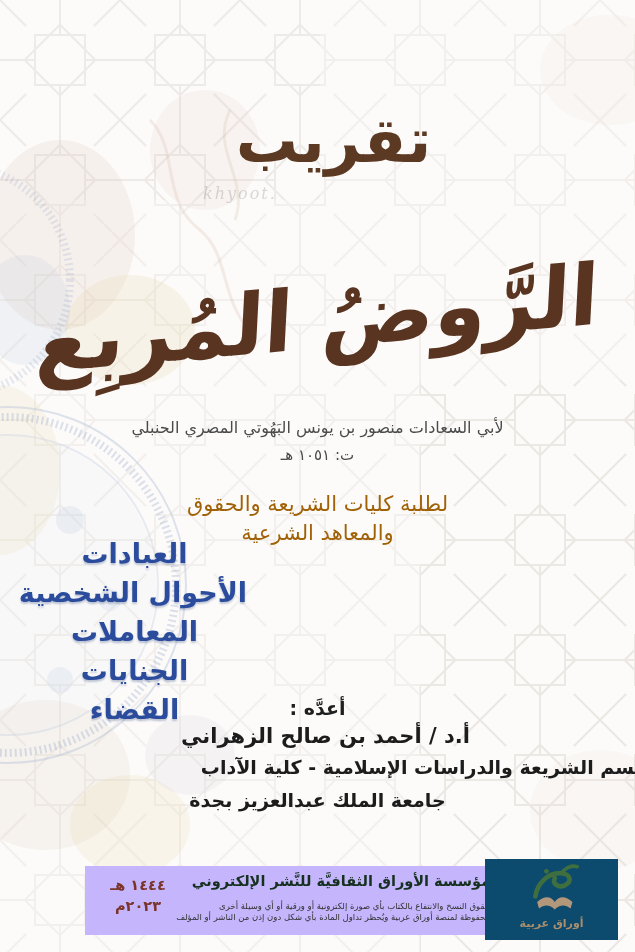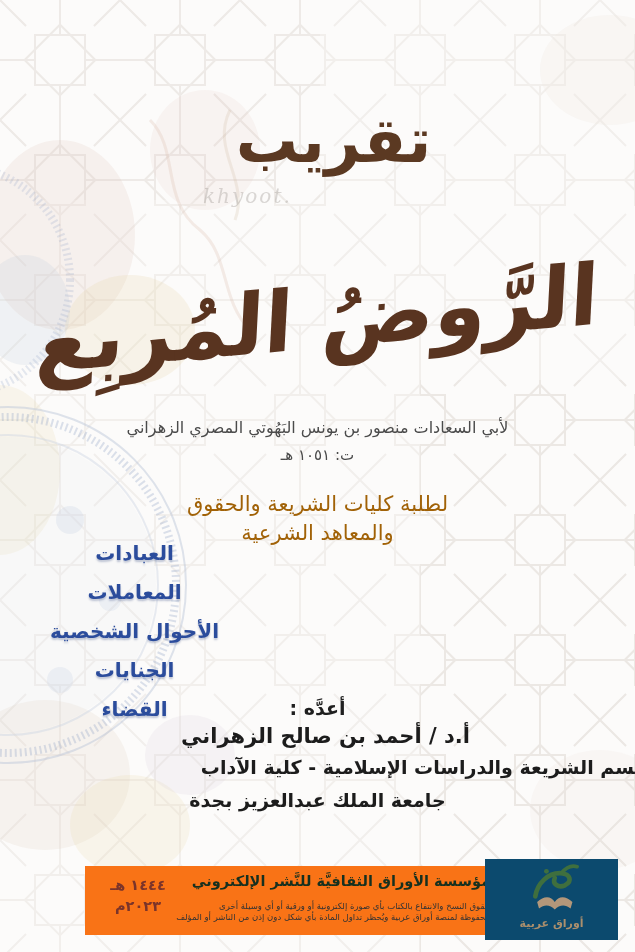--- a/index.html
+++ b/index.html
@@ -6,21 +6,21 @@
   .page{
     position:relative; width:635px; height:952px; overflow:hidden;
     background:#fcfbfa;
     font-family:"DejaVu Sans", sans-serif;
     direction:rtl;
   }
   .bg-layer{position:absolute; inset:0; z-index:0; pointer-events:none;}
   .watermark{
     position:absolute; left:203px; top:184px; z-index:1;
     font-family:"DejaVu Serif", serif; font-style:italic;
-    font-size:20px; letter-spacing:2px; color:rgba(160,155,150,.38);
+    font-size:16px; letter-spacing:2px; color:rgba(160,155,150,.38);
     direction:ltr;
   }
   .series-title{
     position:absolute; top:104px; left:0; width:100%; z-index:2;
     text-align:center; font-size:62px; font-weight:bold; color:#5b3922;padding-left:16px;
   }
   .main-title{
     position:absolute; top:240px; left:0; width:100%; height:160px; z-index:2;
     text-align:center; line-height:158px;
   }
@@ -35,21 +35,21 @@
   .death-line{
     position:absolute; top:446px; left:0; width:100%; z-index:2;
     text-align:center; font-size:15px; font-weight:500; color:#4b4b4b;
   }
   .audience{
     position:absolute; top:490px; left:0; width:100%; z-index:2;
     text-align:center; font-size:21px; font-weight:500; color:#a16207; line-height:29px;
   }
   .topics{
     position:absolute; top:534px; left:22px; width:225px; z-index:2;
-    text-align:center; font-size:20px; font-weight:bold; color:#2b4c9c;
+    text-align:center; font-size:27px; font-weight:bold; color:#2b4c9c;
     line-height:39px;
     text-shadow:0 2px 2px rgba(40,60,120,.28);
   }
   .topics div{white-space:nowrap;}
   .prepared-label{
     position:absolute; top:697px; left:0; width:100%; z-index:2;
     text-align:center; font-size:19px; font-weight:600; color:#1f1f1f;
   }
   .prepared-name{
     position:absolute; top:724px; left:0; width:100%; z-index:2;
@@ -58,21 +58,21 @@
   .prepared-dept{
     position:absolute; top:756px; left:12px; width:100%; z-index:2;
     text-align:right; font-size:19px; font-weight:bold; color:#1c1c1c;
   }
   .prepared-univ{
     position:absolute; top:789px; left:0; width:100%; z-index:2;
     text-align:center; font-size:19px; font-weight:bold; color:#1c1c1c;
   }
   .footer-strip{
     position:absolute; left:85px; top:866px; width:400px; height:69px; z-index:2;
-    background:#f97316;
+    background:#c4b5fd;
   }
   .footer-years{
     position:absolute; left:10px; top:9px; width:86px;
     direction:ltr; text-align:center;
     font-size:14.5px; font-weight:bold; color:#7b342a; line-height:21px;
   }
   .footer-center{
     position:absolute; left:75px; top:7px; width:330px; 
   }
   .footer-publisher{
@@ -137,33 +137,33 @@
   </svg>
 
   <div class="watermark">khyoot.</div>
 
   <div class="series-title">تقريب</div>
 
   <div class="main-title">
     <span>الرَّوضُ المُربِع</span>
   </div>
 
-  <div class="author-line">لأبي السعادات منصور بن يونس البَهُوتي المصري الزهراني</div>
+  <div class="author-line">لأبي السعادات منصور بن يونس البَهُوتي المصري الحنبلي</div>
 
   <div class="death-line">ت: ١٠٥١ هـ</div>
 
   <div class="audience">
     <div>لطلبة كليات الشريعة والحقوق</div>
     <div>والمعاهد الشرعية</div>
   </div>
 
   <div class="topics">
     <div>العبادات</div>
+    <div>الأحوال الشخصية</div>
     <div>المعاملات</div>
-    <div>الأحوال الشخصية</div>
     <div>الجنايات</div>
     <div>القضاء</div>
   </div>
 
   <div class="prepared-label">أعدَّه :</div>
   <div class="prepared-name">أ.د / أحمد بن صالح الزهراني</div>
   <div class="prepared-dept">قسم الشريعة والدراسات الإسلامية - كلية الآداب</div>
   <div class="prepared-univ">جامعة الملك عبدالعزيز بجدة</div>
 
   <div class="footer-strip">

